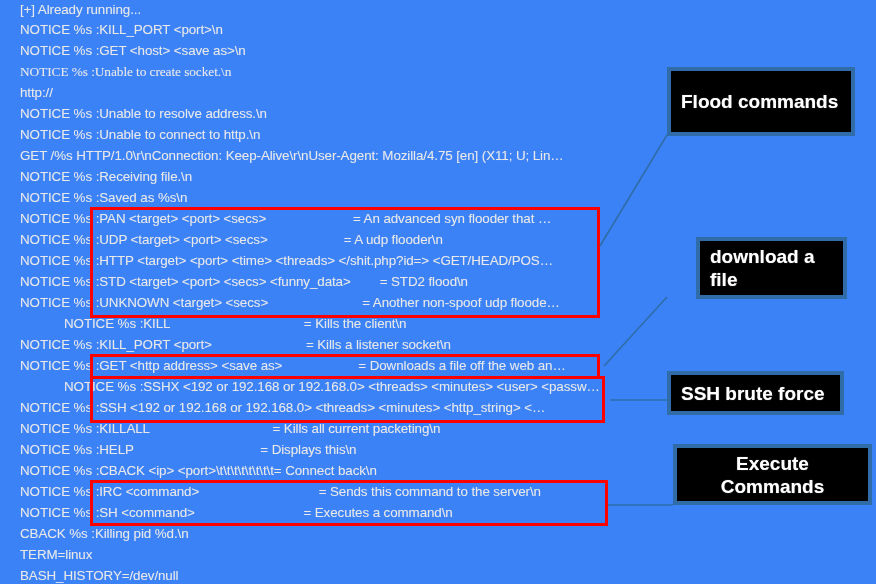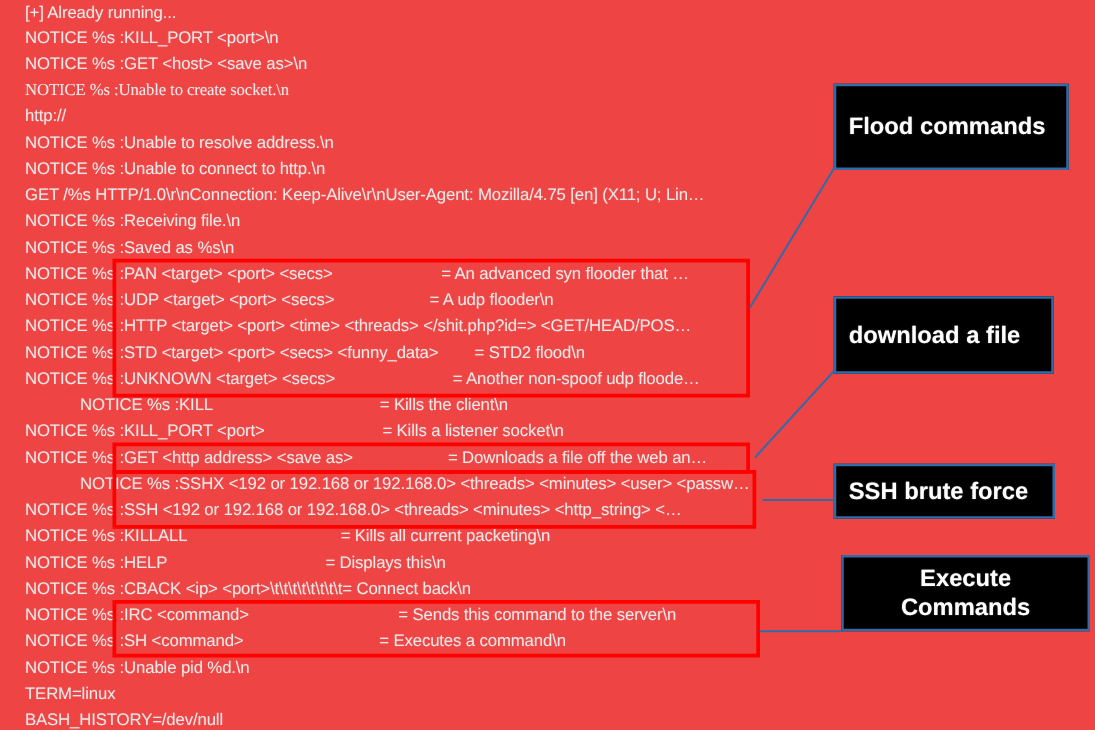--- a/index.html
+++ b/index.html
@@ -5,21 +5,21 @@
 <style>
   html, body {
     margin: 0;
     padding: 0;
     background: #000000;
   }
   #canvas {
     position: relative;
     width: 876px;
     height: 584px;
-    background: #ef4444;
+    background: #3b82f6;
     overflow: hidden;
     font-family: "Liberation Sans", sans-serif;
   }
 
   
   #terminal {
     position: absolute;
     left: 0;
     top: 0;
     width: 640px;
@@ -43,21 +43,21 @@
     border: 3px solid #fe0000;
     box-sizing: border-box;
     background: transparent;
     pointer-events: none;
   }
 
   
   .callout {
     position: absolute;
     box-sizing: border-box;
-    border: 2px solid #bef264;
+    border: 4px solid #bef264;
     background: #000000;
     color: #ffffff;
     font-family: "Liberation Sans", sans-serif;
     font-weight: bold;
     font-size: 19px;
     line-height: 23px;
     display: flex;
     align-items: center;
     text-shadow: 0 0 1px rgba(255,255,255,0.55);
   }
@@ -96,37 +96,37 @@
       <div class="term-line" style="top: 316px; margin-left: 44px;">NOTICE %s :KILL                                     = Kills the client\n</div>
       <div class="term-line" style="top: 337px;">NOTICE %s :KILL_PORT &lt;port&gt;                          = Kills a listener socket\n</div>
       <div class="term-line" style="top: 358px;">NOTICE %s :GET &lt;http address&gt; &lt;save as&gt;                     = Downloads a file off the web an…</div>
       <div class="term-line" style="top: 379px; margin-left: 44px;">NOTICE %s :SSHX &lt;192 or 192.168 or 192.168.0&gt; &lt;threads&gt; &lt;minutes&gt; &lt;user&gt; &lt;passw…</div>
       <div class="term-line" style="top: 400px;">NOTICE %s :SSH &lt;192 or 192.168 or 192.168.0&gt; &lt;threads&gt; &lt;minutes&gt; &lt;http_string&gt; &lt;…</div>
       <div class="term-line" style="top: 421px;">NOTICE %s :KILLALL                                  = Kills all current packeting\n</div>
       <div class="term-line" style="top: 442px;">NOTICE %s :HELP                                   = Displays this\n</div>
       <div class="term-line" style="top: 463px;">NOTICE %s :CBACK &lt;ip&gt; &lt;port&gt;\t\t\t\t\t\t\t\t= Connect back\n</div>
       <div class="term-line" style="top: 505px;">NOTICE %s :SH &lt;command&gt;                              = Executes a command\n</div>
       <div class="term-line" style="top: 484px;">NOTICE %s :IRC &lt;command&gt;                                 = Sends this command to the server\n</div>
-      <div class="term-line" style="top: 526px;">NOTICE %s :Unable pid %d.\n</div>
+      <div class="term-line" style="top: 526px;">CBACK %s :Killing pid %d.\n</div>
       <div class="term-line" style="top: 547px;">TERM=linux</div>
       <div class="term-line" style="top: 568px;">BASH_HISTORY=/dev/null</div>
     </div>
 
   <div id="highlight-layer">
       <div class="redbox" style="left: 90px; top: 207px; width: 510px; height: 111px; border-color: rgb(254, 0, 0);"></div>
       <div class="redbox" style="left: 90px; top: 354px; width: 510px; height: 25px; border-color: rgb(254, 0, 0);"></div>
       <div class="redbox" style="left: 90px; top: 376px; width: 515px; height: 47px; border-color: rgb(254, 0, 0);"></div>
       <div class="redbox" style="left: 90px; top: 480px; width: 518px; height: 46px; border-color: rgb(254, 0, 0);"></div>
     </div>
 
   <div id="callout-layer">
       <div class="callout left" style="left: 667px; top: 67px; width: 188px; height: 69px; border-color: rgb(47, 108, 168);">
         <span>Flood commands</span>
       </div>
-      <div class="callout left" style="left: 667px; top: 237px; width: 176px; height: 62px; border-color: rgb(47, 108, 168);">
+      <div class="callout left" style="left: 696px; top: 237px; width: 151px; height: 62px; border-color: rgb(47, 108, 168);">
         <span>download a file</span>
       </div>
       <div class="callout left" style="left: 667px; top: 371px; width: 177px; height: 44px; border-color: rgb(47, 108, 168);">
         <span>SSH brute force</span>
       </div>
       <div class="callout center" style="left: 673px; top: 444px; width: 199px; height: 61px; border-color: rgb(47, 108, 168);">
         <div><span>Execute</span><br><span>Commands</span></div>
       </div>
     </div>
 

